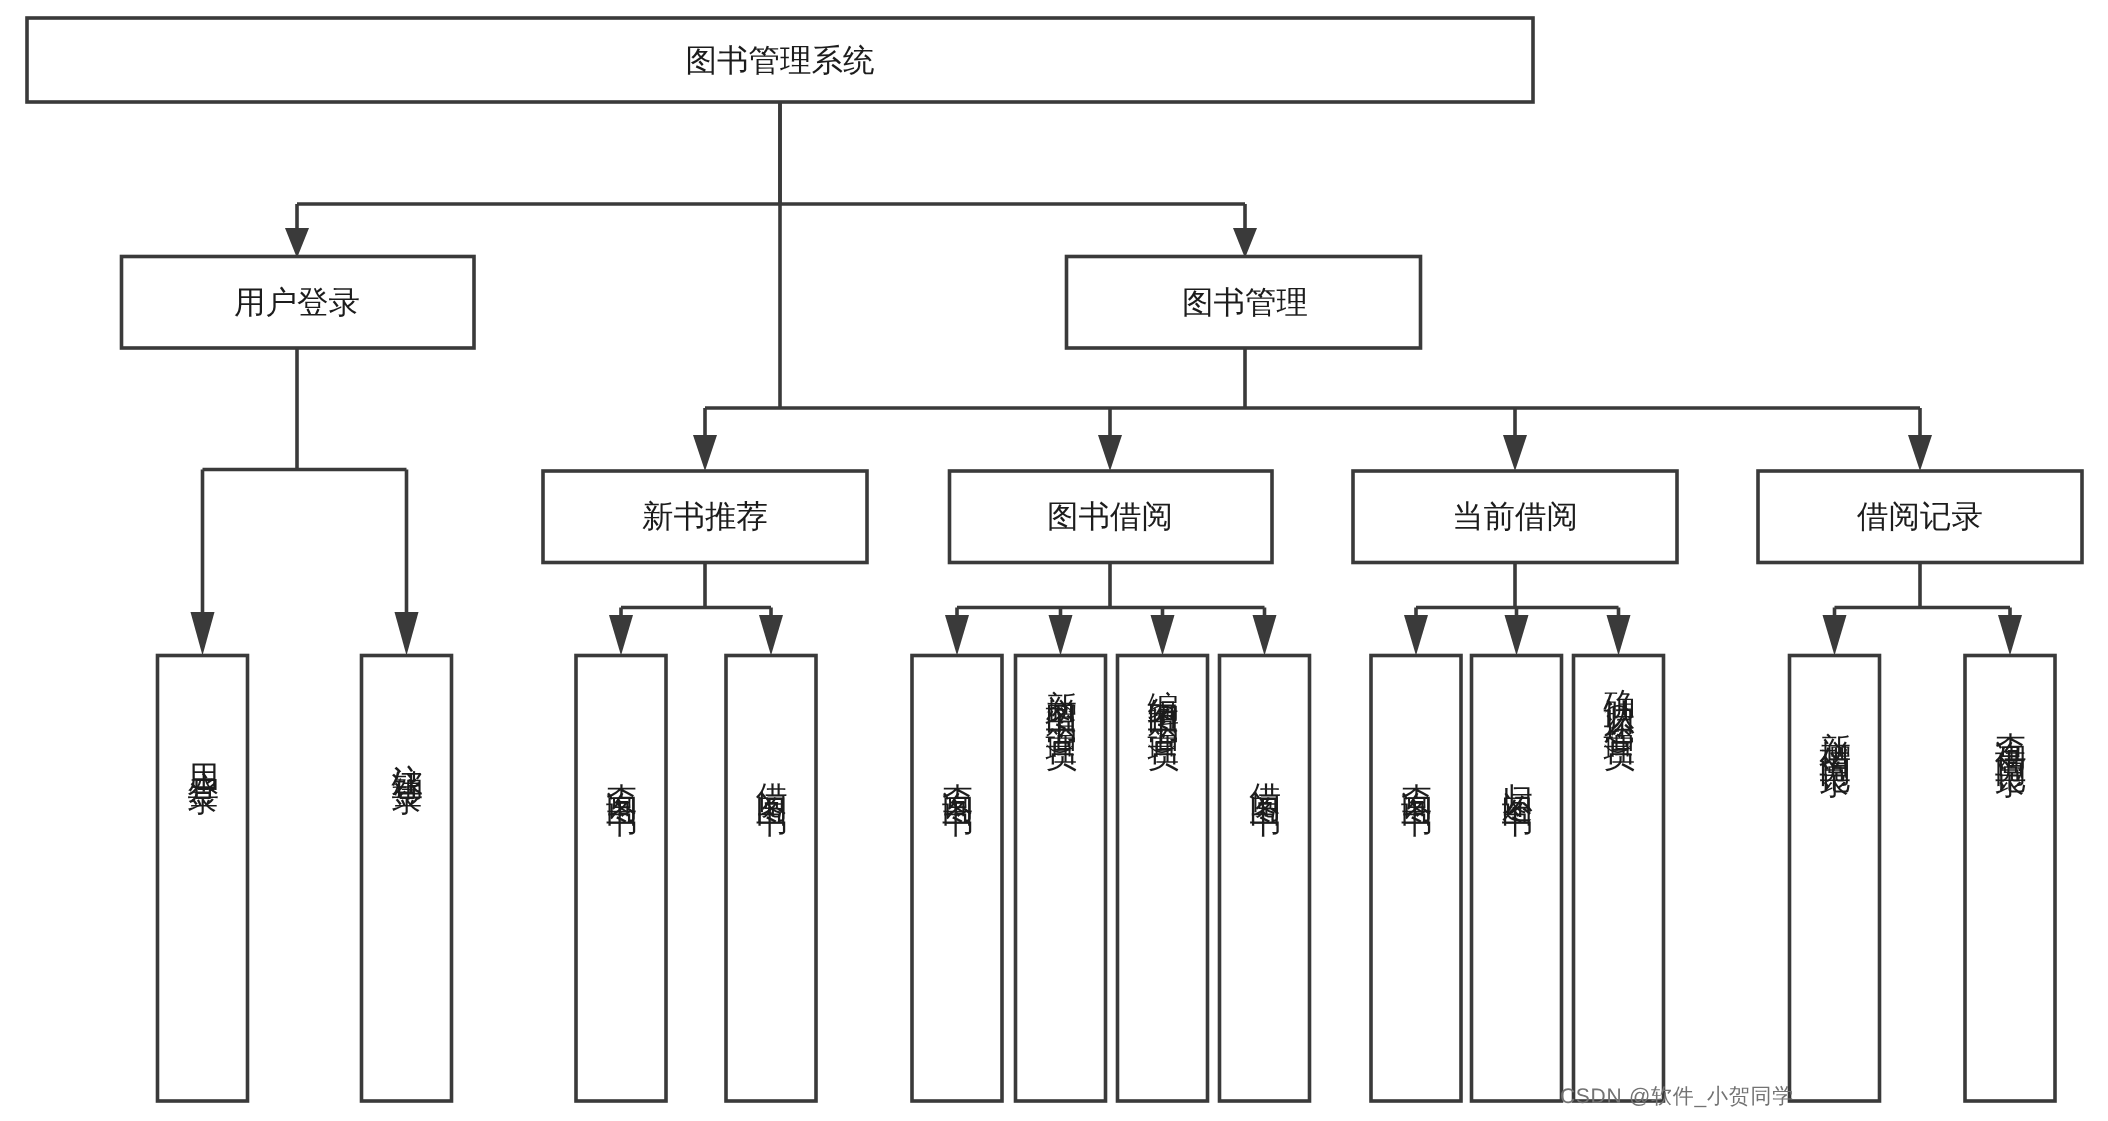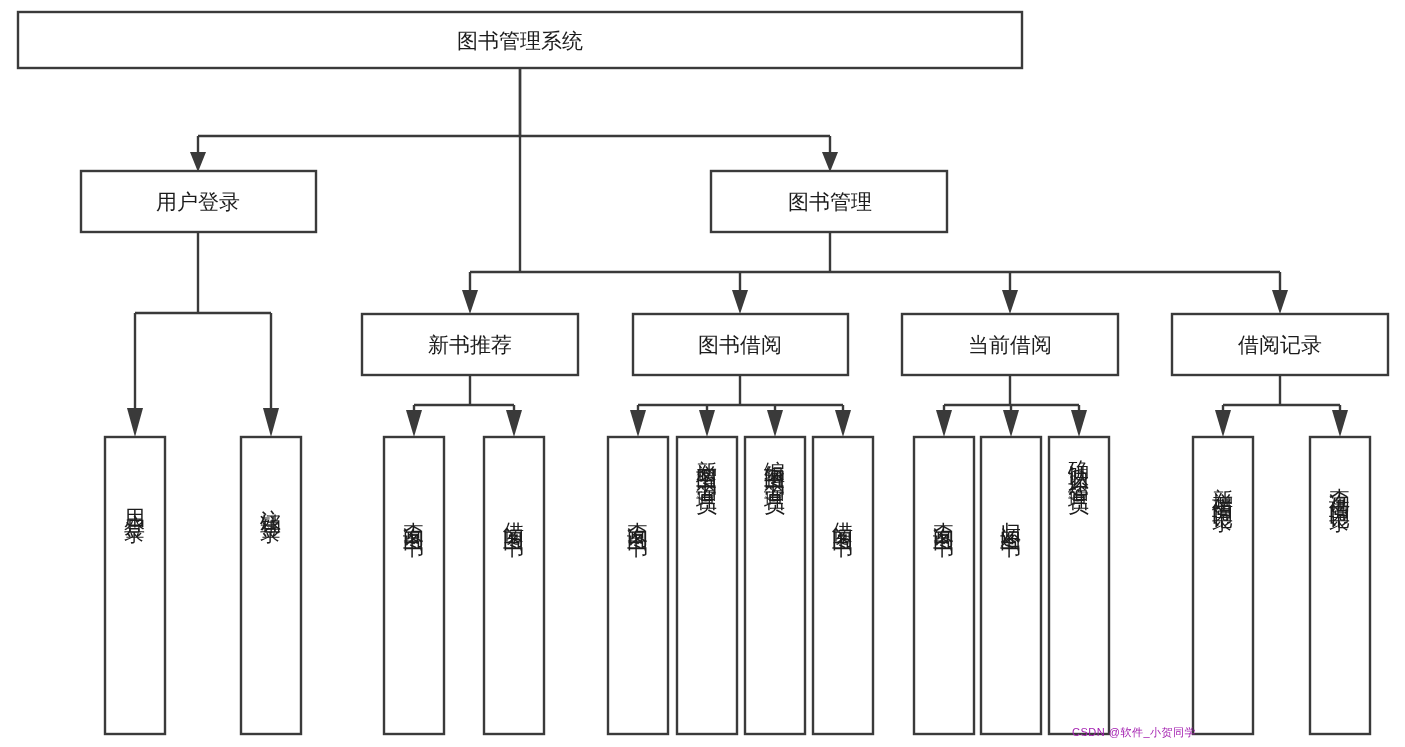--- a/index.html
+++ b/index.html
@@ -63,22 +63,22 @@
     line-height: 1;
     letter-spacing: 5px;
     color: #1c1c1c;
     white-space: nowrap;
   }
   .watermark {
     position: absolute;
     right: 8px;
     bottom: 7px;
     font-family: "Liberation Sans", "DejaVu Sans", sans-serif;
-    font-size: 11px;
-    color: #a21caf;
+    font-size: 14px;
+    color: #737373;
     letter-spacing: 0.5px;
     white-space: nowrap;
     text-align: right;
   }
 </style>
 </head>
 <body>
 
 <div id="diagram-root">
 

